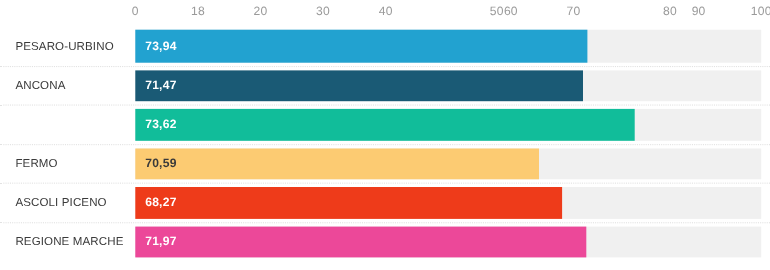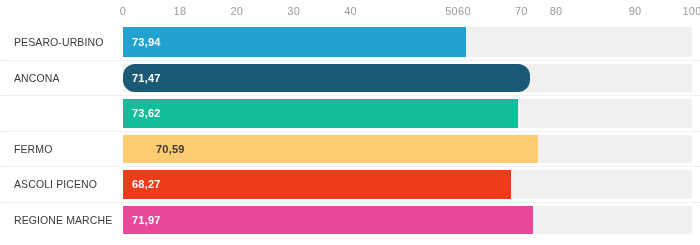--- a/index.html
+++ b/index.html
@@ -124,21 +124,21 @@
 
   <div class="axis-row" id="axis-row">
       <div class="tick-label" style="left: 123px;">0</div>
       <div class="tick-label" style="left: 179.9px;">18</div>
       <div class="tick-label" style="left: 236.8px;">20</div>
       <div class="tick-label" style="left: 293.7px;">30</div>
       <div class="tick-label" style="left: 350.6px;">40</div>
       <div class="tick-label" style="left: 407.5px; margin-left: 44px;">50</div>
       <div class="tick-label" style="left: 464.4px;">60</div>
       <div class="tick-label" style="left: 521.3px;">70</div>
-      <div class="tick-label" style="left: 556px;">80</div>
+      <div class="tick-label" style="left: 609px;">80</div>
       <div class="tick-label" style="left: 635.1px;">90</div>
       <div class="tick-label" style="left: 692px;">100</div>
     </div>
 
   <div class="plot" id="plot-grid">
       <div class="gridline" style="left: 0px;"></div>
       <div class="gridline" style="left: 56.9px;"></div>
       <div class="gridline" style="left: 113.8px;"></div>
       <div class="gridline" style="left: 170.7px;"></div>
       <div class="gridline" style="left: 227.6px;"></div>
@@ -147,41 +147,41 @@
       <div class="gridline" style="left: 398.3px;"></div>
       <div class="gridline" style="left: 455.2px;"></div>
       <div class="gridline" style="left: 512.1px;"></div>
       <div class="gridline" style="left: 569px;"></div>
     </div>
 
   <div class="rows" id="rows">
       <div class="row">
         <div class="cat-label">PESARO-URBINO</div>
         <div class="track" style="background: rgb(240, 240, 240);"></div>
-        <div class="bar" style="width: 343px; background: rgb(34, 162, 208); align-items: center;">
+        <div class="bar" style="width: 411px; background: rgb(34, 162, 208); align-items: center;">
           <span class="bar-value">73,94</span>
         </div>
       </div>
       <div class="row">
         <div class="cat-label">ANCONA</div>
         <div class="track" style="background: rgb(240, 240, 240);"></div>
-        <div class="bar" style="width: 406.664px; background: rgb(26, 90, 117); border-radius: 12px;">
+        <div class="bar" style="width: 406.664px; background: rgb(26, 90, 117);">
           <span class="bar-value">71,47</span>
         </div>
       </div>
       <div class="row">
         <div class="track" style="background: rgb(240, 240, 240);"></div>
-        <div class="bar" style="width: 395px; background: rgb(17, 189, 154);">
+        <div class="bar" style="width: 454px; background: rgb(17, 189, 154);">
           <span class="bar-value">73,62</span>
         </div>
       </div>
       <div class="row">
         <div class="cat-label">FERMO</div>
         <div class="track" style="background: rgb(240, 240, 240);"></div>
-        <div class="bar" style="width: 415px; background: rgb(252, 203, 114); padding-left: 24px;">
+        <div class="bar" style="width: 367px; background: rgb(252, 203, 114);">
           <span class="bar-value dark">70,59</span>
         </div>
       </div>
       <div class="row">
         <div class="cat-label">ASCOLI PICENO</div>
         <div class="track" style="background: rgb(240, 240, 240);"></div>
         <div class="bar" style="width: 388.456px; background: rgb(238, 59, 26);">
           <span class="bar-value">68,27</span>
         </div>
       </div>

